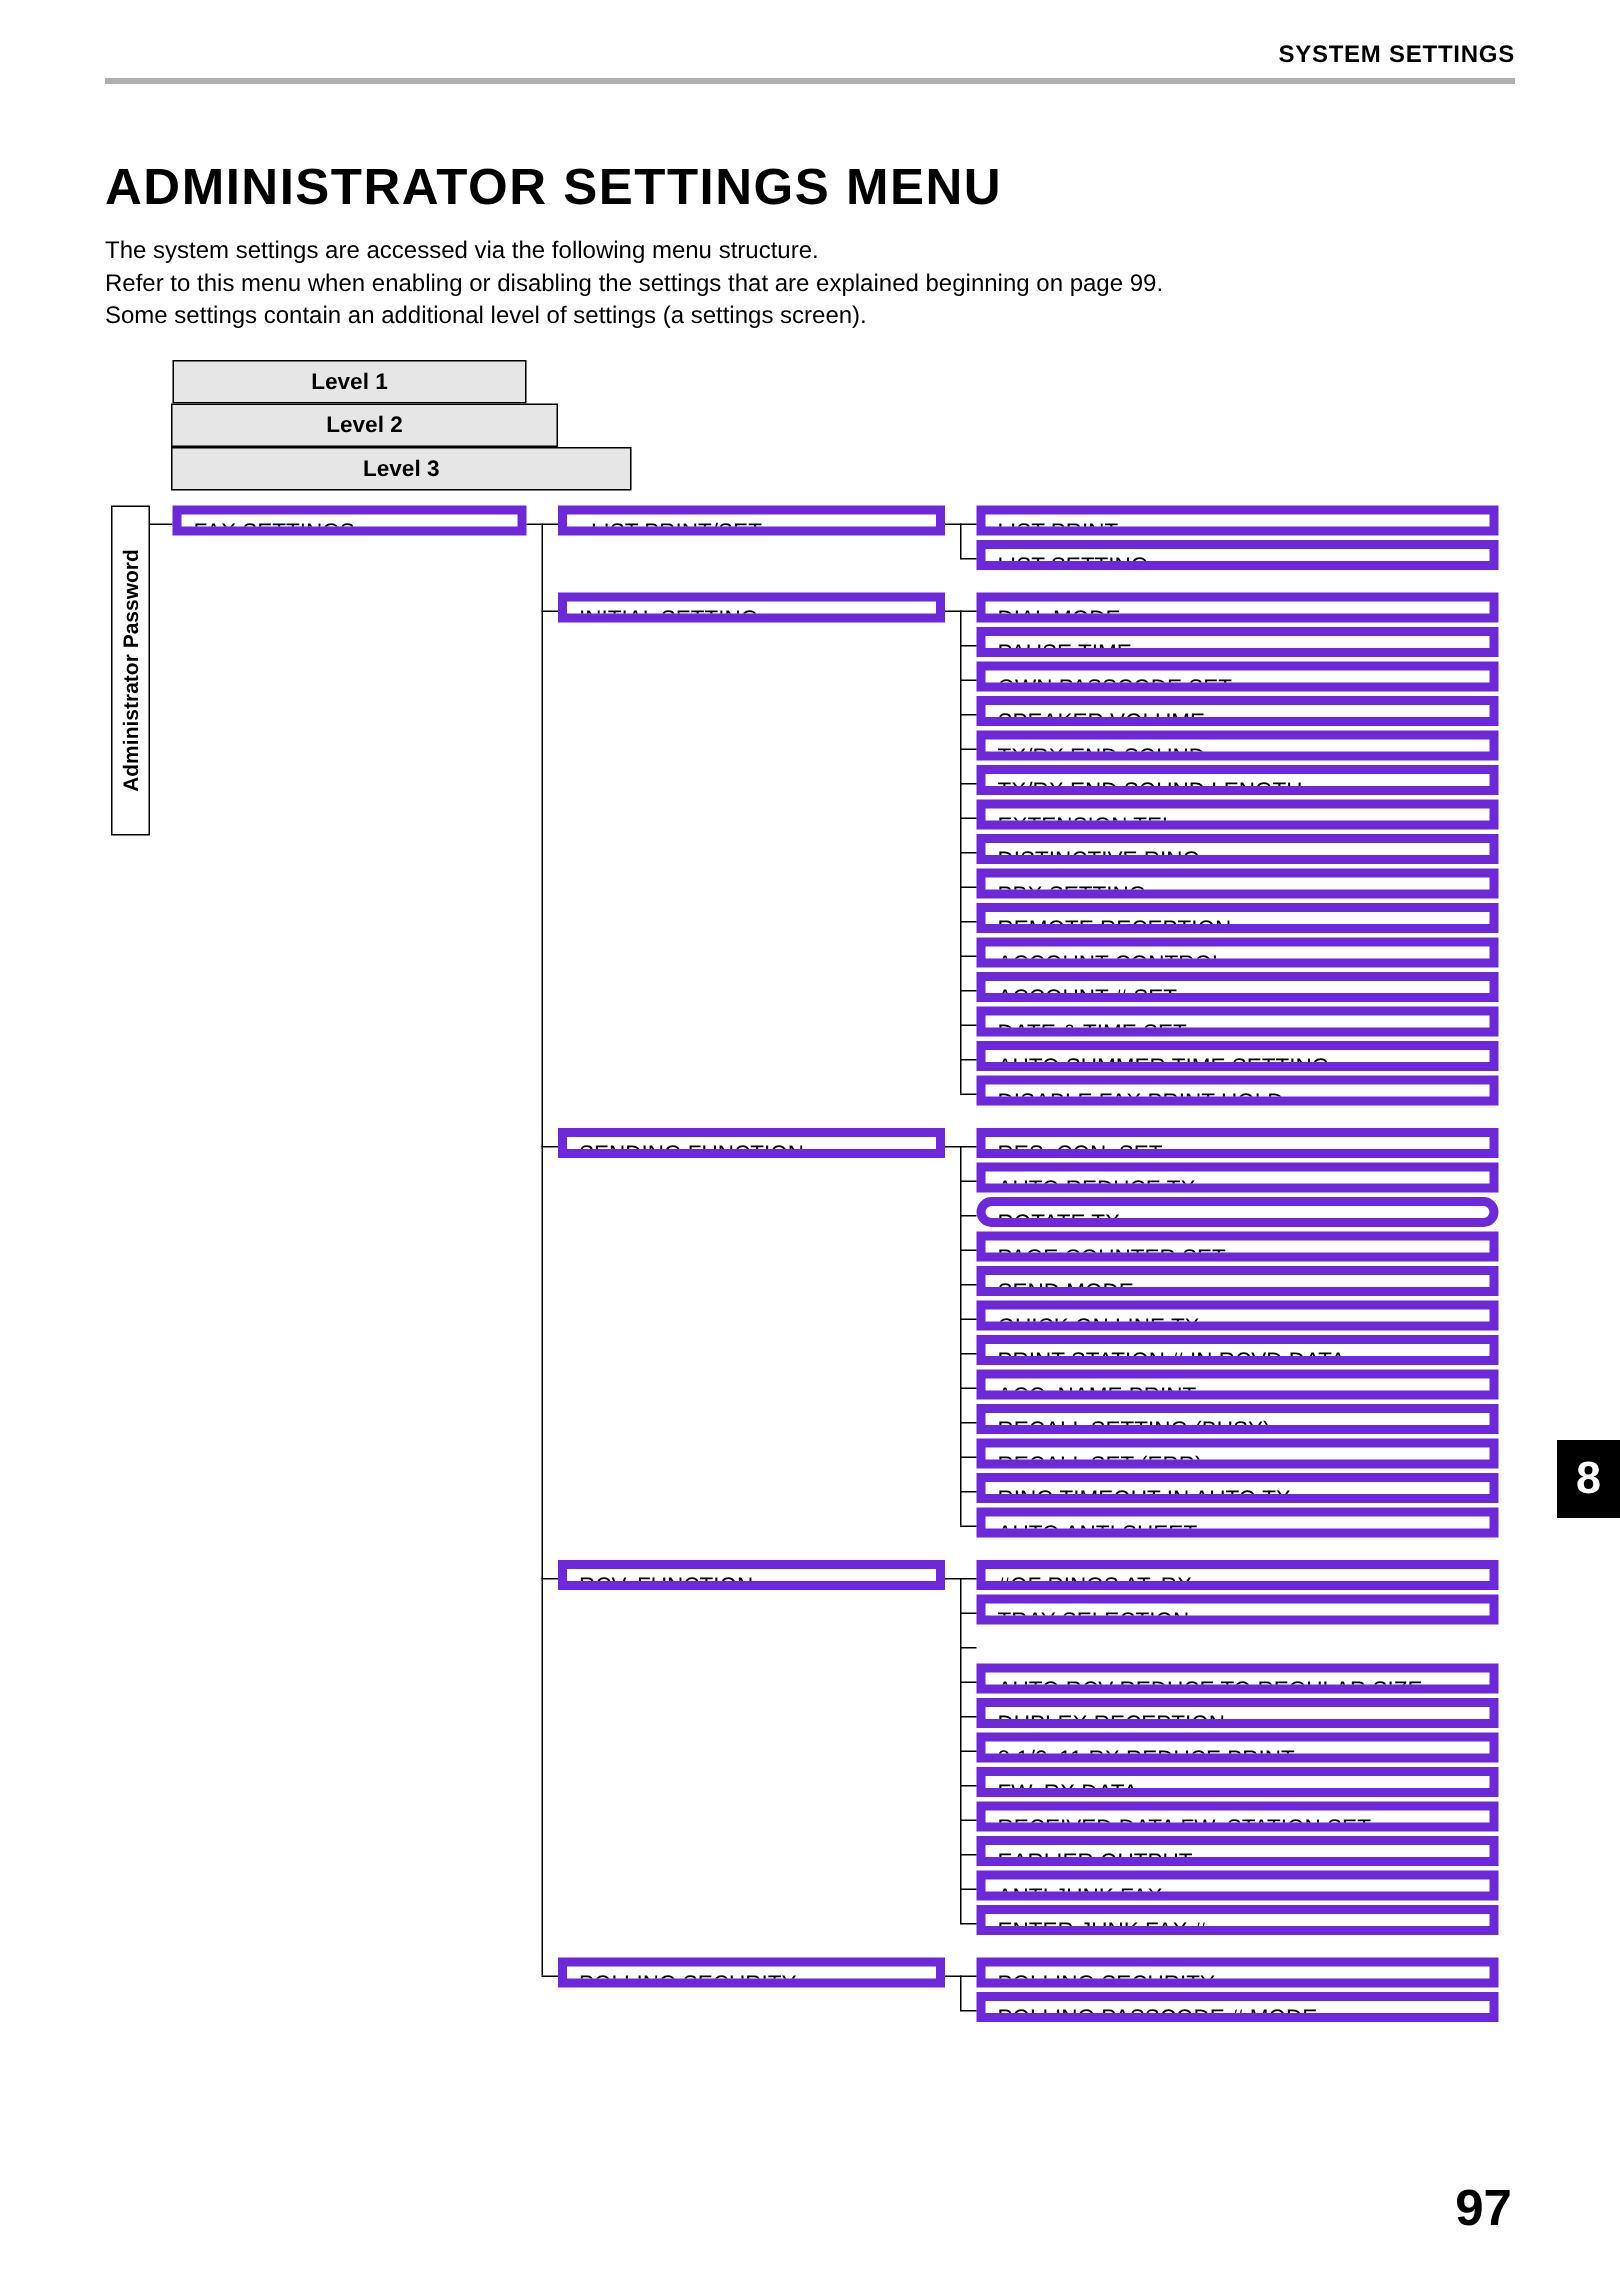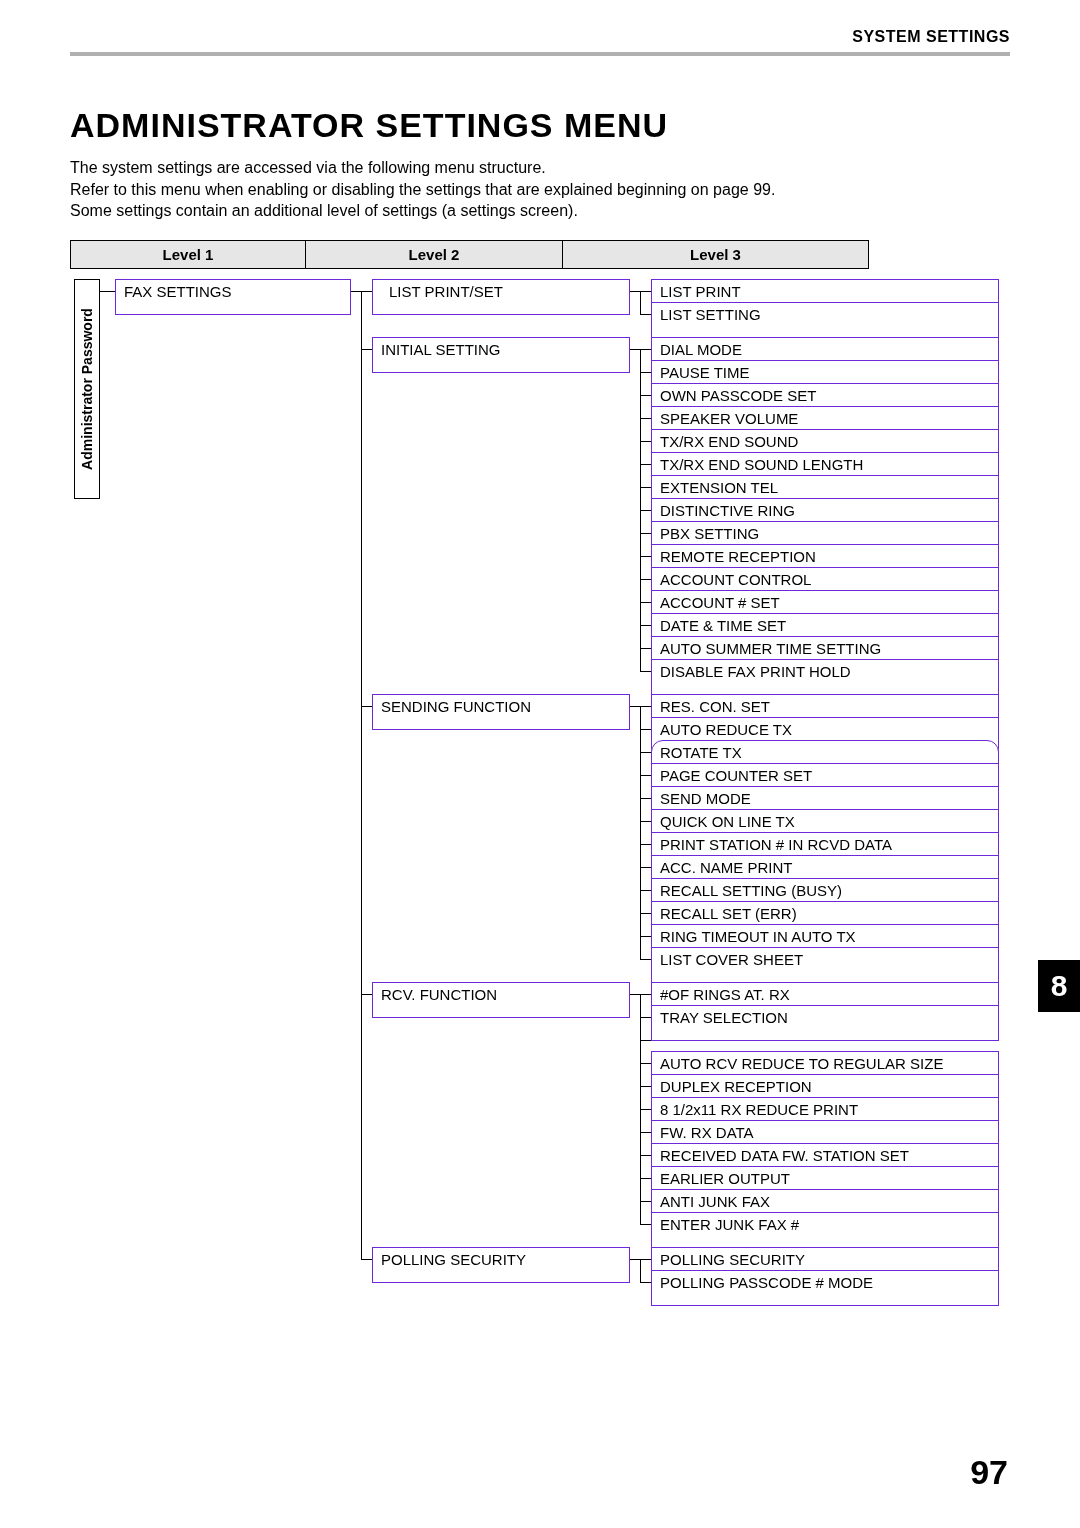--- a/index.html
+++ b/index.html
@@ -34,20 +34,22 @@
     letter-spacing: 1px;
     margin: 10px 0 12px 0;
   }
   .intro {
     font-size: 16px;
     line-height: 1.35;
     margin-bottom: 18px;
   }
   .levels-header {
     display: flex;
+    margin-left: 45px;
+    flex-direction: column;
   }
   .lvl-col {
     text-align: center;
     font-weight: bold;
     font-size: 15px;
     background: #e6e6e6;
     border: 1px solid #000;
     padding: 5px 0;
   }
   .lvl1 { width: 236px; }
@@ -83,26 +85,26 @@
     width: 18px;
     height: 0;
     border-top: 1px solid #000;
   }
 
   .tree {
     position: relative;
     margin-left: 45px;
   }
   .cell {
-    border: 1px solid #6d28d9;
+    border: 6px solid #6d28d9;
     font-size: 15px;
     padding: 4px 8px;
     background: #fff;
     position: absolute;
-    height: 36px;
+    height: 14px;
     line-height: 16px;
     white-space: nowrap;
     overflow: hidden;
   }
   .c1 { left: 0; width: 236px; }
   .c2 { left: 257px; width: 258px; }
   .c3 { left: 536px; width: 348px; }
 
   .vline { position:absolute; border-left:1px solid #000; }
   .hline { position:absolute; border-top:1px solid #000; }
@@ -220,21 +222,21 @@
         <div class="cell c3" style="top: 553px;">PRINT STATION # IN RCVD DATA</div>
         <div class="hline" style="left: 525px; top: 565px; width: 11px;"></div>
         <div class="cell c3" style="top: 576px;">ACC. NAME PRINT</div>
         <div class="hline" style="left: 525px; top: 588px; width: 11px;"></div>
         <div class="cell c3" style="top: 599px;">RECALL SETTING (BUSY)</div>
         <div class="hline" style="left: 525px; top: 611px; width: 11px;"></div>
         <div class="cell c3" style="top: 622px;">RECALL SET (ERR)</div>
         <div class="hline" style="left: 525px; top: 634px; width: 11px;"></div>
         <div class="cell c3" style="top: 645px;">RING TIMEOUT IN AUTO TX</div>
         <div class="hline" style="left: 525px; top: 657px; width: 11px;"></div>
-        <div class="cell c3" style="top: 668px;">LIST COVER SHEET</div>
+        <div class="cell c3" style="top: 668px;">AUTO ANTI SHEET</div>
         <div class="hline" style="left: 525px; top: 680px; width: 11px;"></div>
         <div class="vline" style="left: 525px; top: 427px; height: 253px;"></div>
         <div class="cell c2" style="top: 703px;">RCV. FUNCTION</div>
         <div class="hline" style="left: 246px; top: 715px; width: 11px;"></div>
         <div class="hline" style="left: 515px; top: 715px; width: 10px;"></div>
         <div class="cell c3" style="top: 703px;">#OF RINGS AT. RX</div>
         <div class="hline" style="left: 525px; top: 715px; width: 11px;"></div>
         <div class="cell c3" style="top: 726px;">TRAY SELECTION</div>
         <div class="hline" style="left: 525px; top: 738px; width: 11px;"></div>
         <div class="hline" style="left: 525px; top: 761px; width: 11px;"></div>

